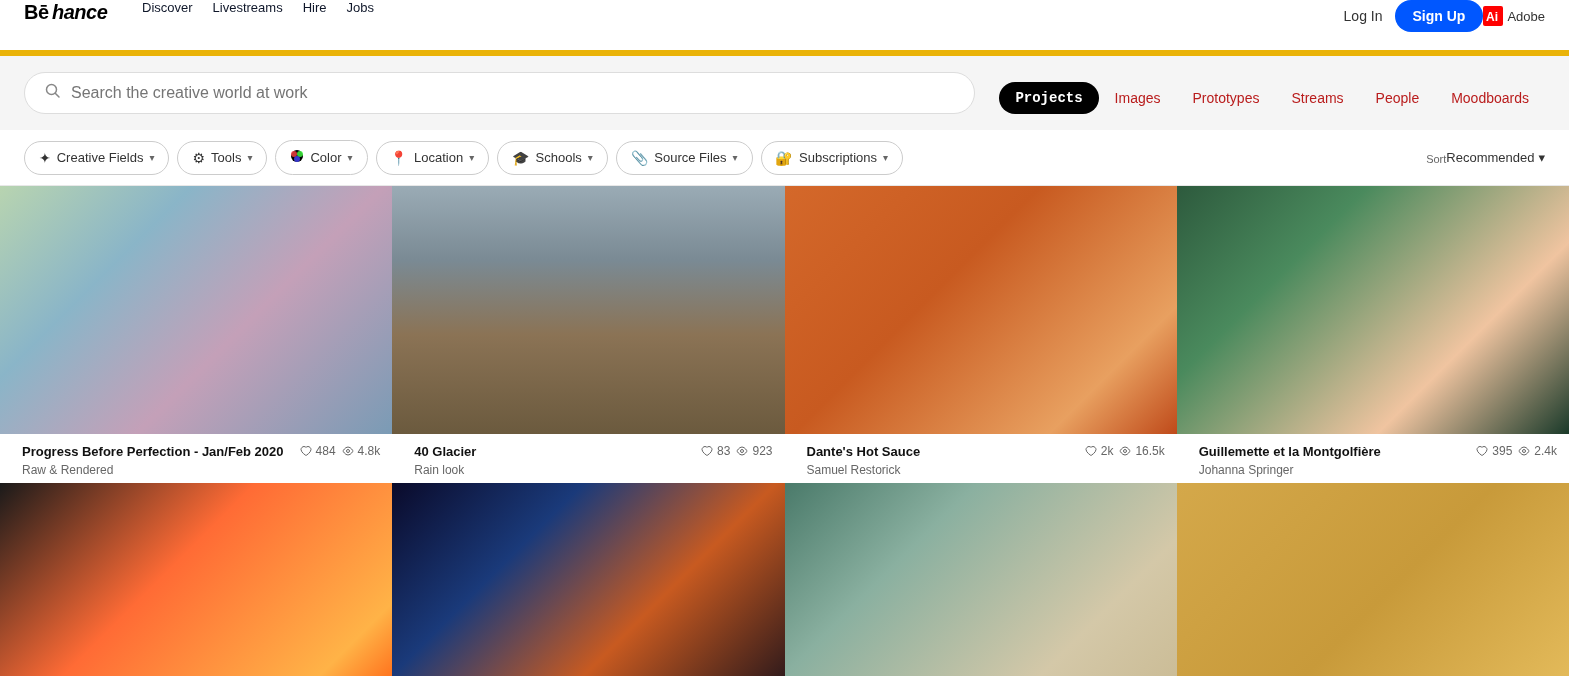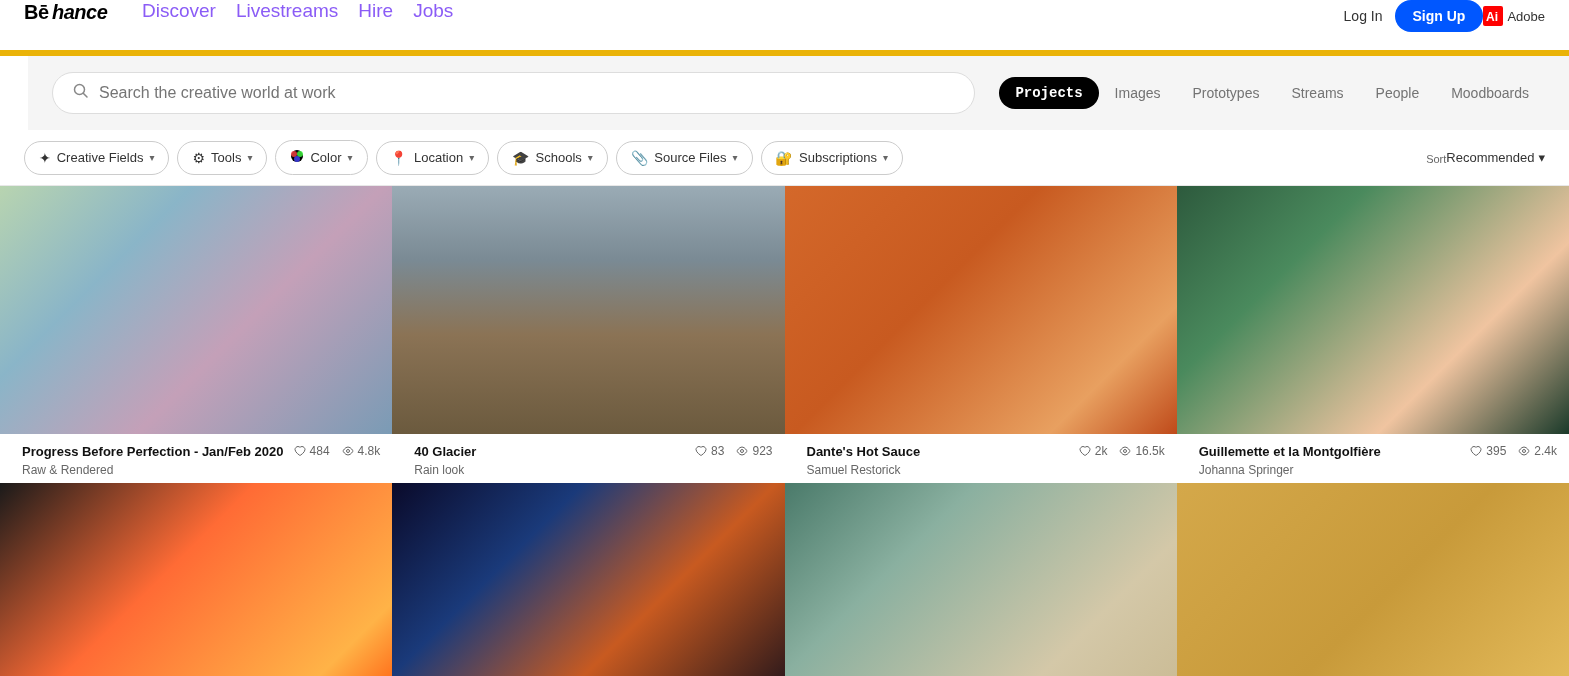--- a/index.html
+++ b/index.html
@@ -21,22 +21,22 @@
       cursor: pointer;
       color: #000;
       flex-shrink: 0;
     }
     .nav-links {
       display: flex;
       gap: 20px;
       align-items: center;
     }
     .nav-link {
-      font-size: 19px;
-      color: #8b5cf6;
+      font-size: 13px;
+      color: #0f172a;
       cursor: pointer;
       text-decoration: none;
     }
     .header-right {
       margin-left: auto;
       display: flex;
       align-items: center;
     }
     .btn-login {
       font-size: 14px;
@@ -62,23 +62,22 @@
       display: flex;
       align-items: center;
       gap: 4px;
     }
 
     
     .search-section {
       background: #f5f5f5;
       padding: 16px 24px;
       display: flex;
-      align-items: center;
+      align-items: flex-end;
       gap: 12px;
-      margin-left: 28px;
     }
     .search-bar {
       display: flex;
       align-items: center;
       background: #fff;
       border: 1px solid #ddd;
       border-radius: 24px;
       padding: 10px 20px;
       flex: 1;
       max-width: 980px;
@@ -98,21 +97,21 @@
     }
     .search-tabs {
       display: flex;
       align-items: center;
       gap: 0;
       margin-left: 12px;
     }
     .search-tab {
       padding: 8px 16px;
       font-size: 14px;
-      color: #737373;
+      color: #b91c1c;
       cursor: pointer;
       border-radius: 20px;
       background: none;
       border: none;
     }
     .search-tab.active {
       background: #000;
       color: #fff;
       font-weight: 600;
       font-family: Liberation Mono, monospace;
@@ -198,21 +197,21 @@
       line-height: 1.3;
     }
     .grid-subtitle {
       font-size: 12px;
       color: #666;
       margin-top: 2px;
     }
     .grid-stats {
       display: flex;
       align-items: flex-start;
-      gap: 12px;
+      gap: 6px;
       margin-left: auto;
     }
     .grid-stat {
       display: flex;
       align-items: center;
       gap: 4px;
       font-size: 12px;
       color: #666;
     }
     .grid-meta-row {

